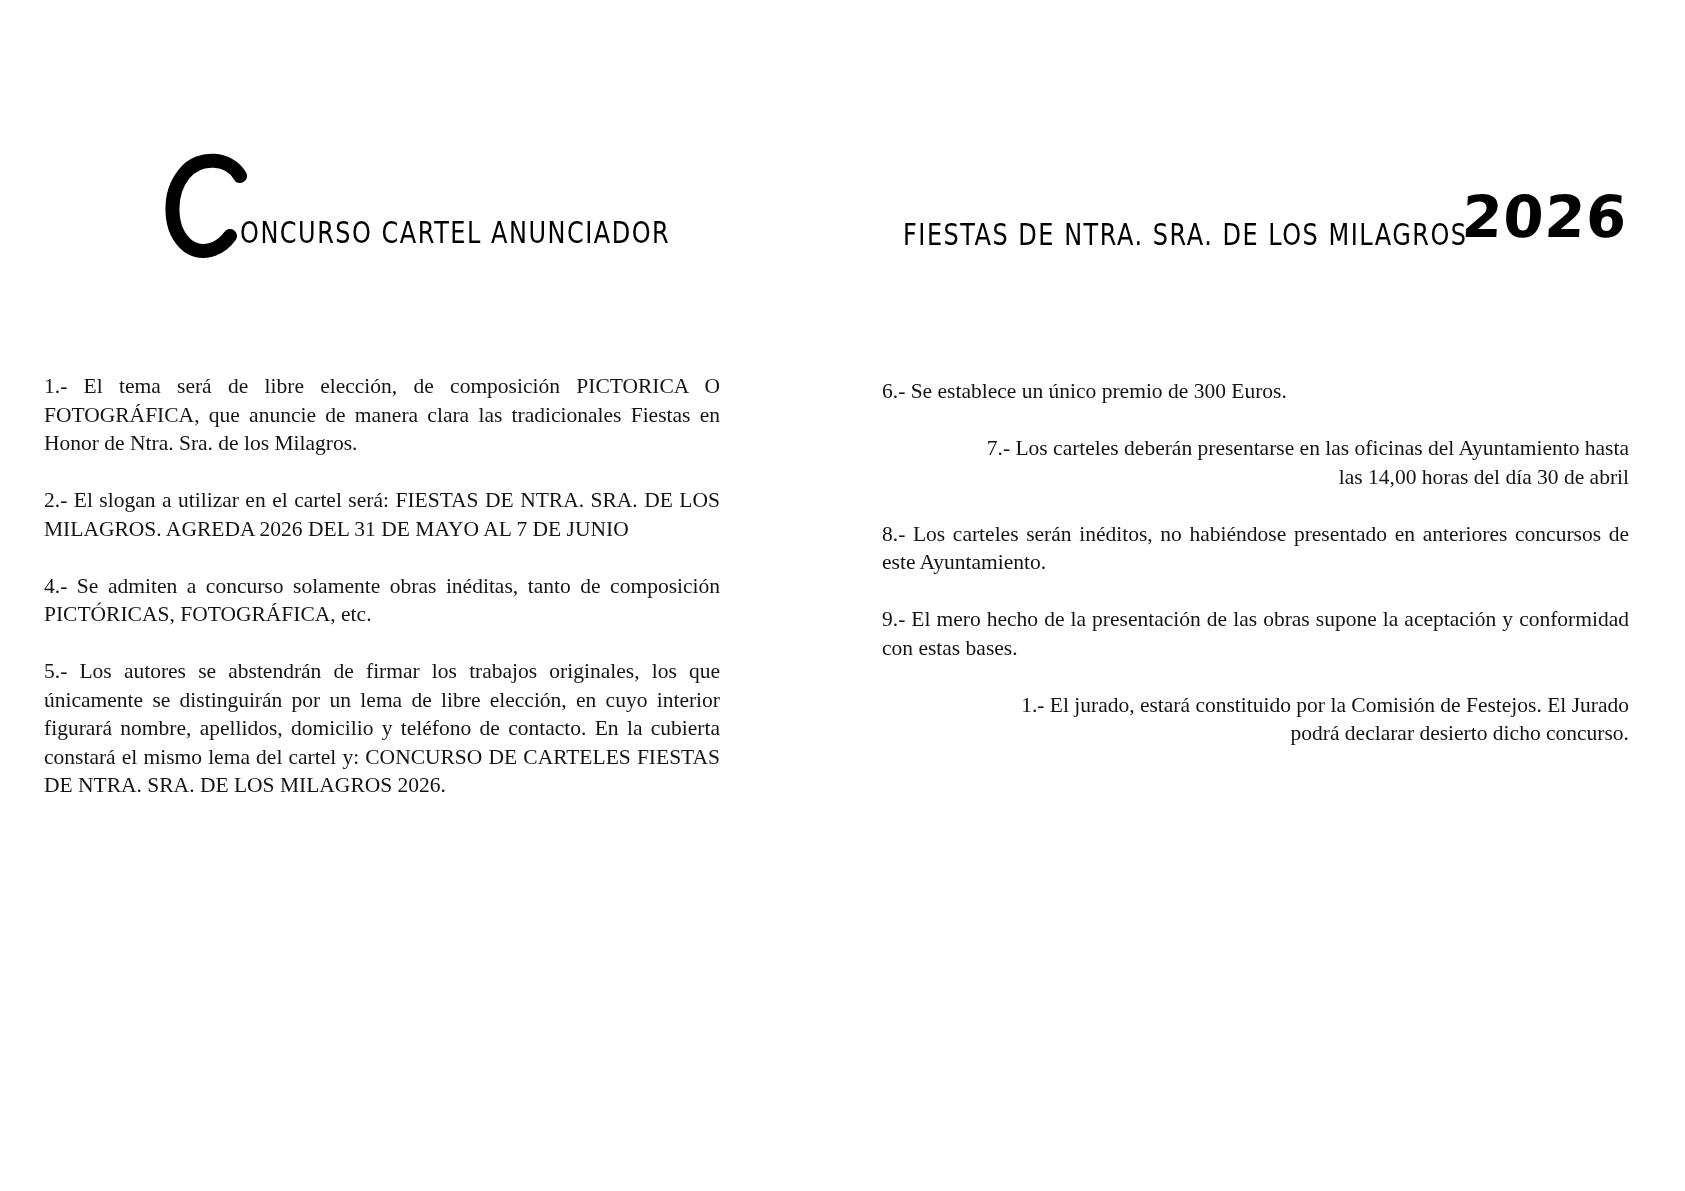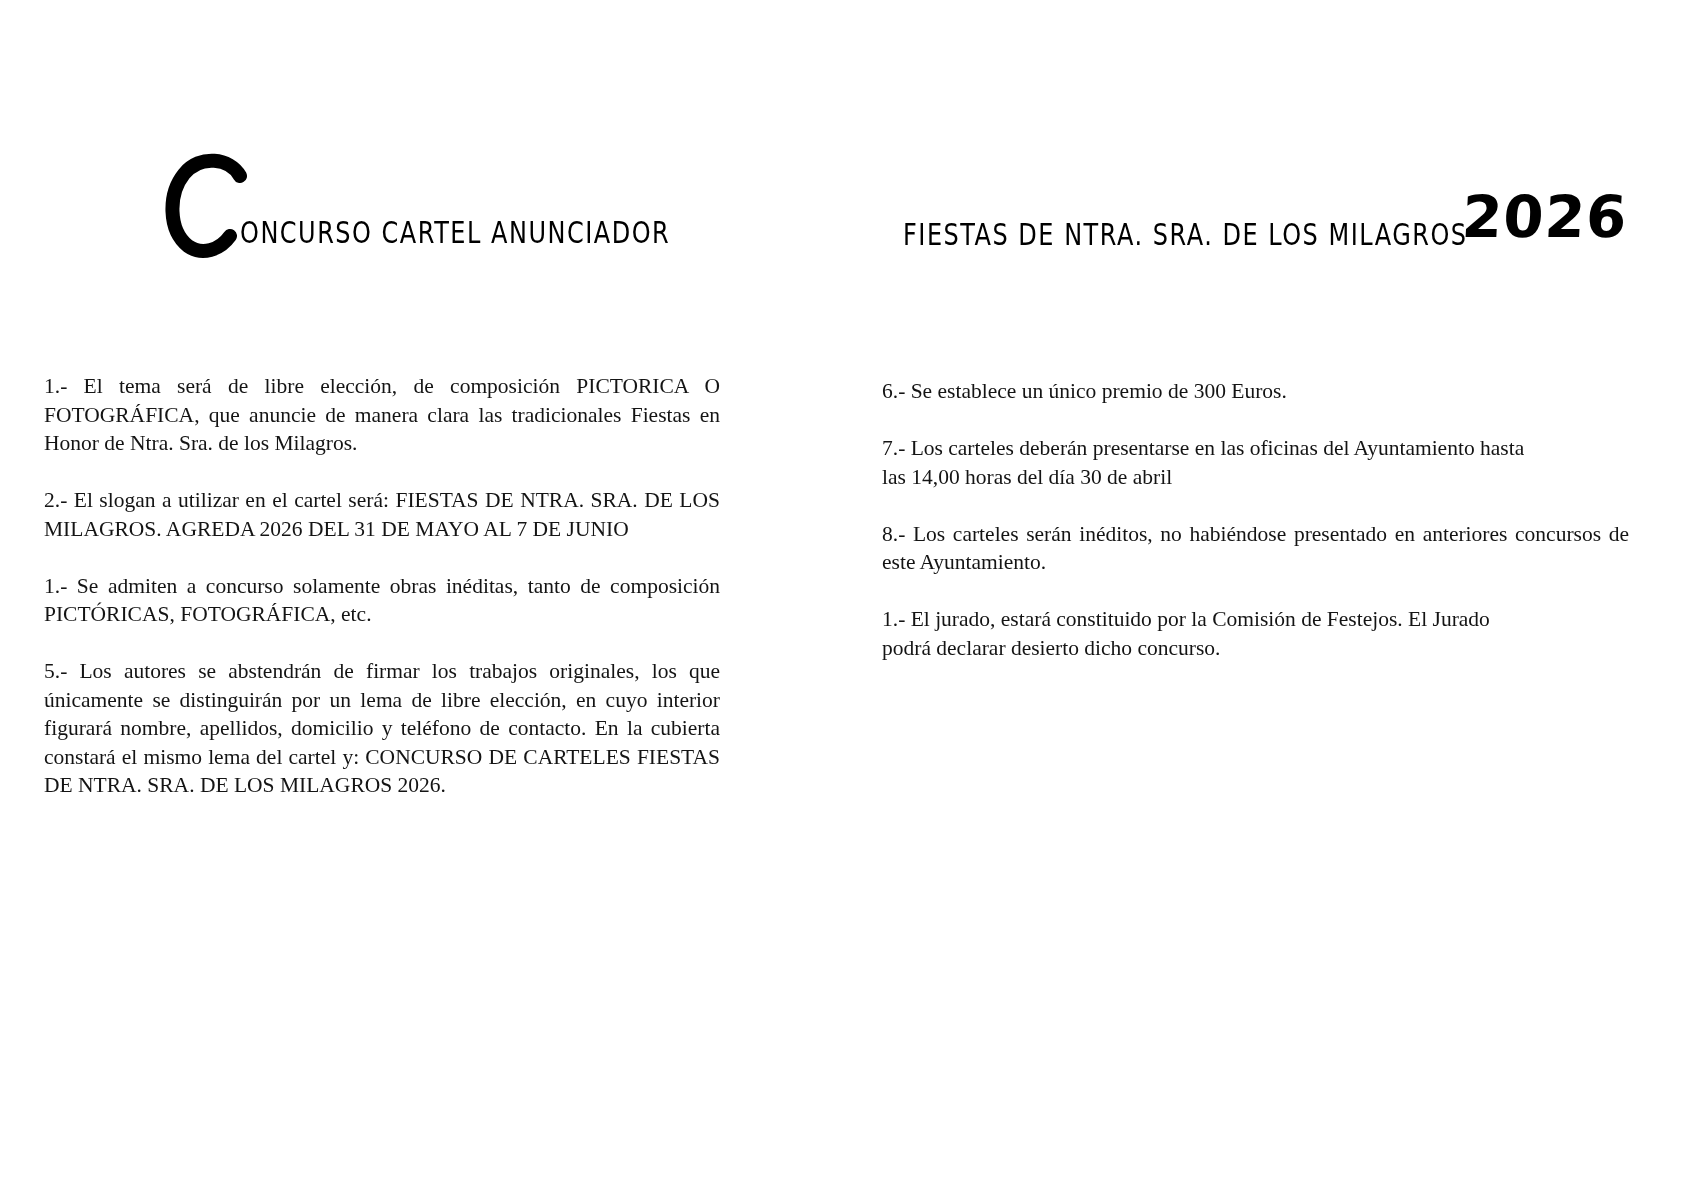--- a/index.html
+++ b/index.html
@@ -45,21 +45,21 @@
   .col-left{left:44px;top:372px;width:676px;}
   .col-right{left:882px;top:377px;width:747px;}
   p.rule{
     margin:0 0 28.5px 0;
     font-size:21.5px;
     line-height:28.5px;
     text-align:justify;
     white-space:pre-line;
     color:var(--ink);
   }
-  p.rule.left-align{text-align:left;}
+  p.rule.left-align{text-align:right;}
 
   
   .crest{position:absolute;left:1214px;top:1064px;width:50px;height:68px;}
   .crest .red-line{stroke:var(--crest_red);fill:#fff;}
   .crest .red-fill{fill:var(--crest_red);}
   .crest .red-stroke{stroke:var(--crest_red);fill:none;}
   .crest .grape{fill:var(--grape_purple);}
   .org-name{
     position:absolute;left:1141px;top:1131px;width:198px;
     font-family:"Liberation Sans", sans-serif;
@@ -82,29 +82,30 @@
     <path d="M80 24 C70 6 40 2 24 22 C8 42 8 78 28 94 C42 104 60 98 70 84" fill="none" stroke="#000" stroke-width="14" stroke-linecap="round"></path>
     <path d="M80 24 C76 14 66 8 58 8" fill="none" stroke="#000" stroke-width="9" stroke-linecap="round"></path>
   </svg>
   <span class="script title-left">ONCURSO CARTEL ANUNCIADOR</span>
   <span class="script title-right">FIESTAS DE NTRA. SRA. DE LOS MILAGROS</span>
   <span class="year">2026</span>
 
   <div class="col col-left">
     <p class="rule">1.- El tema será de libre elección, de composición PICTORICA O FOTOGRÁFICA, que anuncie de manera clara las tradicionales Fiestas en Honor de Ntra. Sra. de los Milagros.</p>
     <p class="rule">2.- El slogan a utilizar en el cartel será: FIESTAS DE NTRA. SRA. DE LOS MILAGROS. AGREDA 2026 DEL 31 DE MAYO AL 7 DE JUNIO</p>
-    <p class="rule">1.- Se admiten a concurso solamente obras inéditas, tanto de composición PICTÓRICAS, FOTOGRÁFICA, etc.</p>
+    <p class="rule">4.- Se admiten a concurso solamente obras inéditas, tanto de composición PICTÓRICAS, FOTOGRÁFICA, etc.</p>
     <p class="rule">5.- Los autores se abstendrán de firmar los trabajos originales, los que únicamente se distinguirán por un lema de libre elección, en cuyo interior figurará nombre, apellidos, domicilio y teléfono de contacto. En la cubierta constará el mismo lema del cartel y: CONCURSO DE CARTELES FIESTAS DE NTRA. SRA. DE LOS MILAGROS 2026.</p>
   </div>
 
   <div class="col col-right">
     <p class="rule">6.- Se establece un único premio de 300 Euros.</p>
     <p class="rule left-align">7.- Los carteles deberán presentarse en las oficinas del Ayuntamiento hasta
 las 14,00 horas del día 30 de abril</p>
     <p class="rule">8.- Los carteles serán inéditos, no habiéndose presentado en anteriores concursos de este Ayuntamiento.</p>
+    <p class="rule">9.- El mero hecho de la presentación de las obras supone la aceptación y conformidad con estas bases.</p>
     <p class="rule left-align">1.- El jurado, estará constituido por la Comisión de Festejos. El Jurado
 podrá declarar desierto dicho concurso.</p>
   </div>
 
   <svg class="crest" viewBox="0 0 48 64" aria-hidden="true">
 
     <path class="red-line" stroke-width="1.8" d="M9 14 L11 4 L14.5 9 L19 2.5 L24 8.5 L29 2.5 L33.5 9 L37 4 L39 14 Z"></path>
 
     <path class="red-line" stroke-width="2.6" d="M8 15 H40 V35 Q40 49 24 55 Q8 49 8 35 Z"></path>
 

